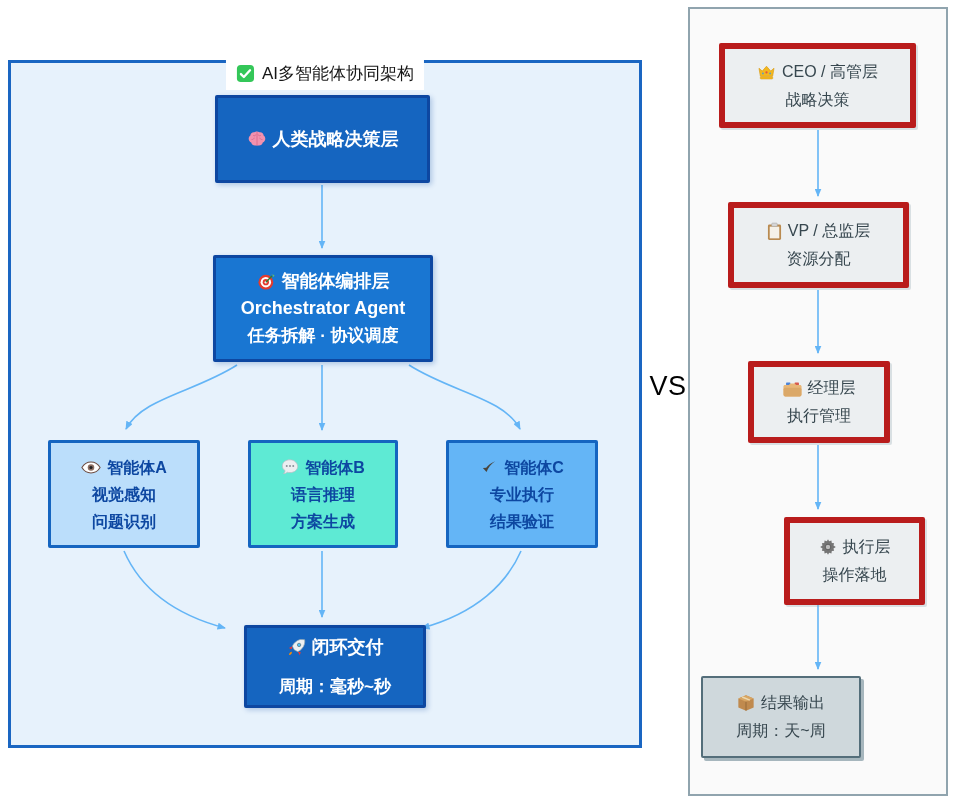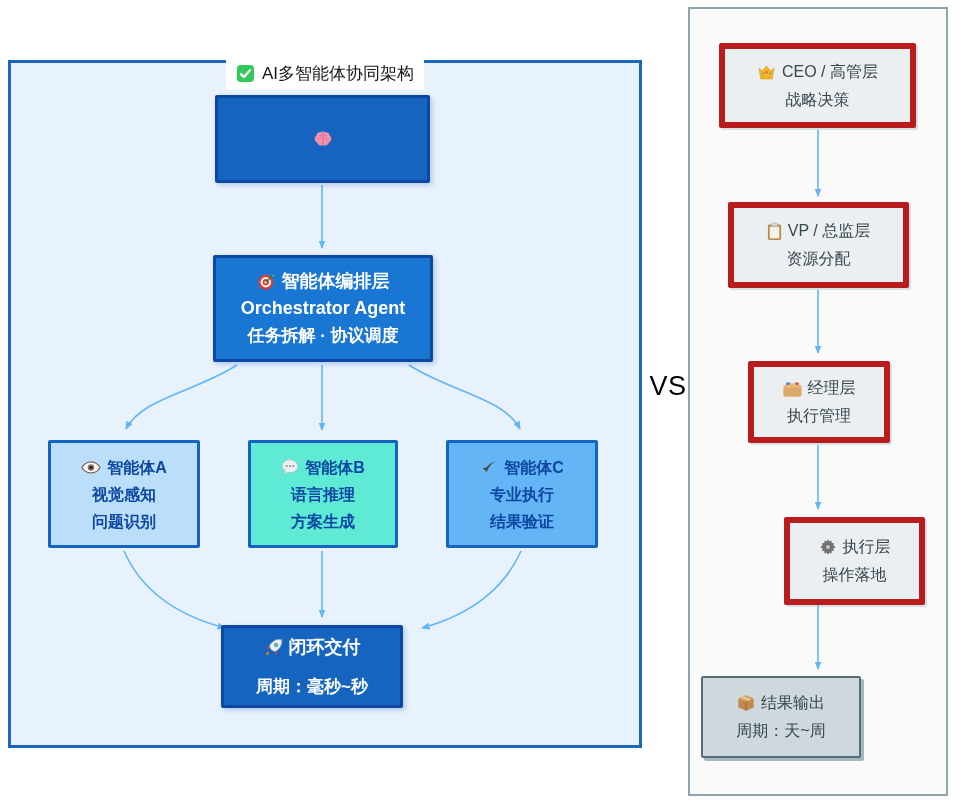--- a/index.html
+++ b/index.html
@@ -89,20 +89,21 @@
   <div class="vs">VS</div>
 
   <div class="node dark" style="left:215px;top:95px;width:215px;height:88px;gap:4px;">
     <div class="line lg">
       <span class="ic">
         <svg width="20" height="20" viewBox="0 0 20 20">
             <path d="M10 2.4c-1.8 0-2.3.9-3.2.9-1.9 0-3.4 1.4-3.4 3.2-1 .7-1.7 1.9-1.7 3.2 0 1.8 1.1 3.2 2.5 3.7.4 1.8 1.9 3 3.8 3h4c1.9 0 3.4-1.2 3.8-3 1.4-.5 2.5-1.9 2.5-3.7 0-1.3-.7-2.5-1.7-3.2 0-1.8-1.5-3.2-3.4-3.2-.9 0-1.4-.9-3.2-.9z" fill="#F291AE"></path>
             <path d="M10 3.4v12.8M6.5 6.6c1 .5 2 .2 2.4-.8M13.5 6.6c-1 .5-2 .2-2.4-.8M4.9 10.6c1.2 0 2-.6 2.2-1.5M15.1 10.6c-1.2 0-2-.6-2.2-1.5" stroke="#D96B8F" stroke-width=".9" fill="none" stroke-linecap="round"></path>
           </svg>
       </span>
+      <span>人类战略决策层</span>
     </div>
   </div>
 
   <div class="node mid" style="left:213px;top:255px;width:220px;height:107px;align-items:center;">
     <div class="line lg">
       <span class="ic">
         <svg width="19" height="19" viewBox="0 0 20 20">
             <circle cx="9.3" cy="10.7" r="7.8" fill="#E23B2E"></circle>
             <circle cx="9.3" cy="10.7" r="5.5" fill="#fff"></circle>
             <circle cx="9.3" cy="10.7" r="3.3" fill="#E23B2E"></circle>
@@ -154,21 +155,21 @@
         <svg width="18" height="18" viewBox="0 0 20 20">
             <path d="M3.2 11.2l4.1 4.3c1.6-4.6 5-8.9 9.5-11.9-4.8 1.9-7.9 4.6-9.9 7.3z" fill="#4A453C"></path>
           </svg>
       </span>
       <span>智能体C</span>
     </div>
     <div class="line">专业执行</div>
     <div class="line">结果验证</div>
   </div>
 
-  <div class="node dark" style="left:221px;top:625px;width:182px;height:83px;gap:12px;">
+  <div class="node dark" style="left:244px;top:625px;width:182px;height:83px;gap:12px;">
     <div class="line lg">
       <span class="ic">
         <svg width="19" height="19" viewBox="0 0 20 20">
             <path d="M13.8 1.6c-3.6.9-6.6 3.6-8.2 7l2 3.8 3.8 2c3.4-1.6 6.1-4.6 7-8.2.3-1.3.4-2.7.2-4.4-1.7-.2-3.5-.1-4.8-.2z" fill="#ECEFF1" stroke="#90A4AE" stroke-width=".7"></path>
             <circle cx="12.7" cy="7.3" r="1.8" fill="#4FC3F7" stroke="#455A64" stroke-width=".6"></circle>
             <path d="M5.6 8.6L1.9 10.5l3.1 1.3z" fill="#E53935"></path>
             <path d="M11.4 14.4l1.9 3.7 1.3-3.1z" fill="#E53935"></path>
             <path d="M2 18c.3-2.1 1.4-3.4 3.1-3.6.4 1.8-.9 3.3-3.1 3.6z" fill="#FB8C00"></path>
           </svg>
       </span>

